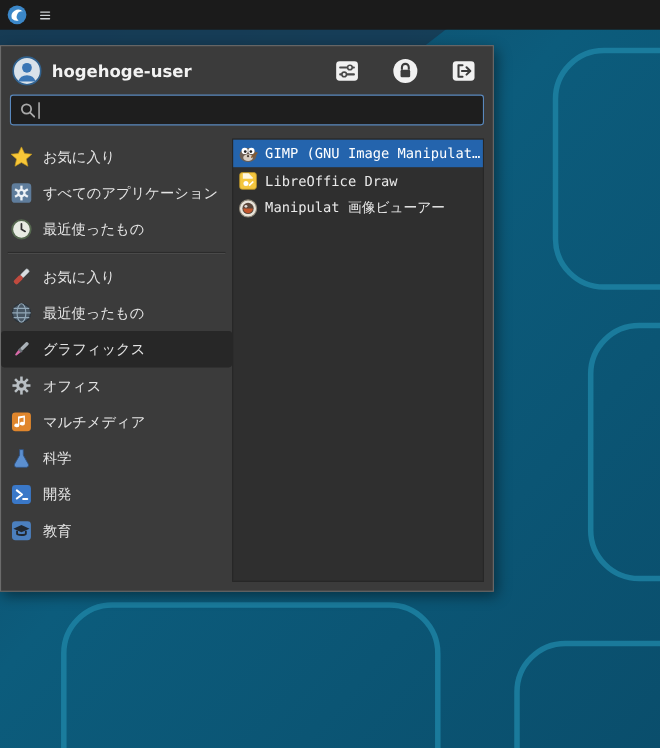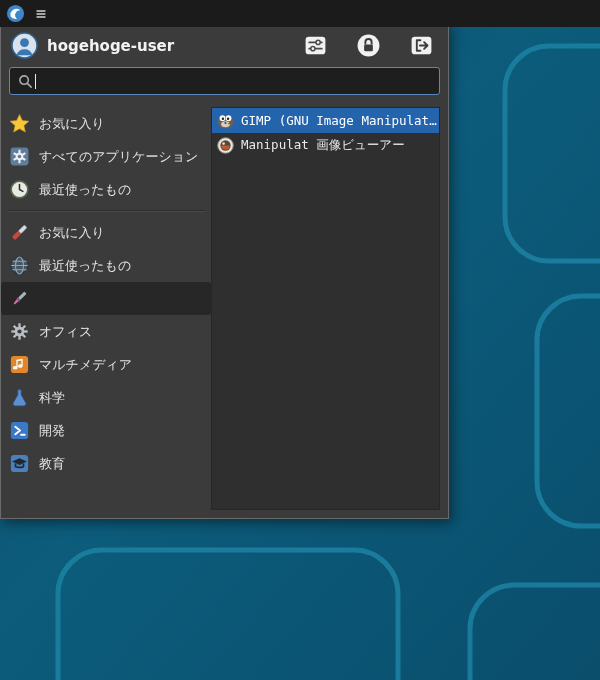--- a/index.html
+++ b/index.html
@@ -14,21 +14,21 @@
   .panel{
     position:absolute;top:0;left:0;right:0;height:27px;z-index:3;
     background:#1b1b1b;display:flex;align-items:center;padding:0 6px;gap:9px;
     box-sizing:border-box;
   }
   .panel .logo{width:19px;height:19px;display:block;}
   .panel .notes{width:14px;height:14px;display:block;}
 
   
   .menu{
-    position:absolute;top:22px;left:0;width:449px;height:497px;z-index:2;
+    position:absolute;top:41px;left:0;width:449px;height:497px;z-index:2;
     background:#3b3b3b;border:1px solid #6b6b6b;box-sizing:border-box;
     box-shadow:3px 4px 12px rgba(0,0,0,.45);
     display:flex;flex-direction:column;color:#e4e4e4;font-size:13px;
   }
   .menu-header{display:flex;align-items:center;gap:9px;padding:9px 14px 7px 10px;}
   .avatar{width:27px;height:27px;flex:0 0 auto;}
   .username{font-weight:bold;font-size:15px;color:#f2f2f2;flex:1;min-width:0;}
   .hdr-btn{width:25px;height:25px;margin-left:19px;padding:0;border:none;background:transparent;cursor:pointer;}
   .hdr-btn svg{width:25px;height:25px;display:block;}
 
@@ -205,20 +205,21 @@
         <span class="lbl">最近使ったもの</span>
       </div>
       <div class="cat selected">
         <svg viewBox="0 0 20 20">
             <g transform="rotate(45 10 10)">
               <rect x="8.5" y="2" width="3" height="8.5" rx="1" fill="#aab1b7"></rect>
               <rect x="8.2" y="10.2" width="3.6" height="2.2" fill="#6d747a"></rect>
               <path d="M8.6 12.4 h2.8 l-0.6 4.4 a0.9 0.9 0 0 1 -1.6 0 z" fill="#d66aa8"></path>
             </g>
           </svg>
+        <span class="lbl">グラフィックス</span>
       </div>
       <div class="cat">
         <svg viewBox="0 0 20 20">
             <g fill="#b9bfc4">
               <rect x="8.9" y="2.2" width="2.2" height="15.6"></rect>
               <rect x="8.9" y="2.2" width="2.2" height="15.6" transform="rotate(45 10 10)"></rect>
               <rect x="8.9" y="2.2" width="2.2" height="15.6" transform="rotate(90 10 10)"></rect>
               <rect x="8.9" y="2.2" width="2.2" height="15.6" transform="rotate(135 10 10)"></rect>
               <circle cx="10" cy="10" r="4.6"></circle>
             </g>
@@ -265,20 +266,29 @@
             <circle cx="7.3" cy="8.2" r="1.3" fill="#222222"></circle>
             <circle cx="12.7" cy="8.2" r="1.3" fill="#222222"></circle>
             <ellipse cx="10" cy="14" rx="4.6" ry="3.2" fill="#d8cdc0"></ellipse>
             <circle cx="10" cy="12.6" r="1.1" fill="#4a3f35"></circle>
             <path d="M13.5 13.5 l5 -4" stroke="#8a5a2a" stroke-width="1.4" stroke-linecap="round"></path>
           </svg>
         <span>GIMP (GNU Image Manipulat…</span>
       </div>
       <div class="app">
         <svg viewBox="0 0 20 20">
+            <rect x="2" y="2" width="16" height="16" rx="2.4" fill="#f4c63e" stroke="#b8922a" stroke-width="0.8"></rect>
+            <path d="M5 2.6 h5.5 l4 4 V8 H5 z" fill="#ffffff" opacity="0.85"></path>
+            <circle cx="8" cy="12.5" r="2.4" fill="#ffffff"></circle>
+            <path d="M11 14.5 l4 -4" stroke="#ffffff" stroke-width="1.6"></path>
+          </svg>
+        <span>LibreOffice Draw</span>
+      </div>
+      <div class="app">
+        <svg viewBox="0 0 20 20">
             <circle cx="10" cy="10" r="8.2" fill="#e8e4da" stroke="#8c8577" stroke-width="1"></circle>
             <circle cx="10" cy="10" r="5.4" fill="#5a4639"></circle>
             <path d="M5.4 10 a4.6 4.6 0 0 0 9.2 0 z" fill="#c2572e"></path>
             <circle cx="8" cy="8" r="1.4" fill="#ffffff" opacity="0.8"></circle>
           </svg>
         <span>Manipulat 画像ビューアー</span>
       </div>
     </div>
 
   </div>

